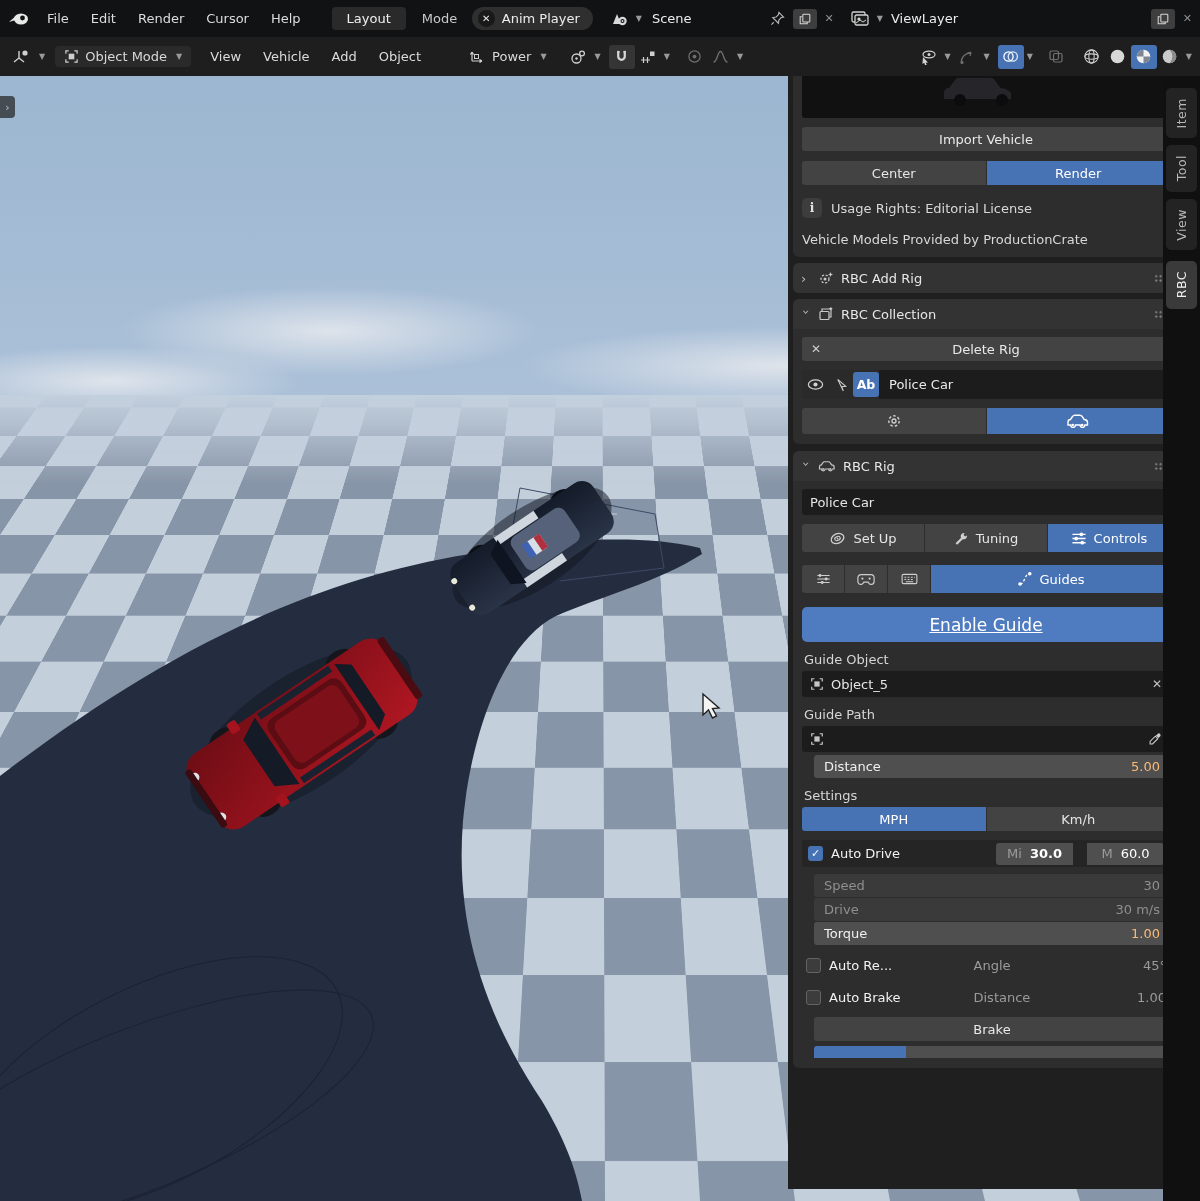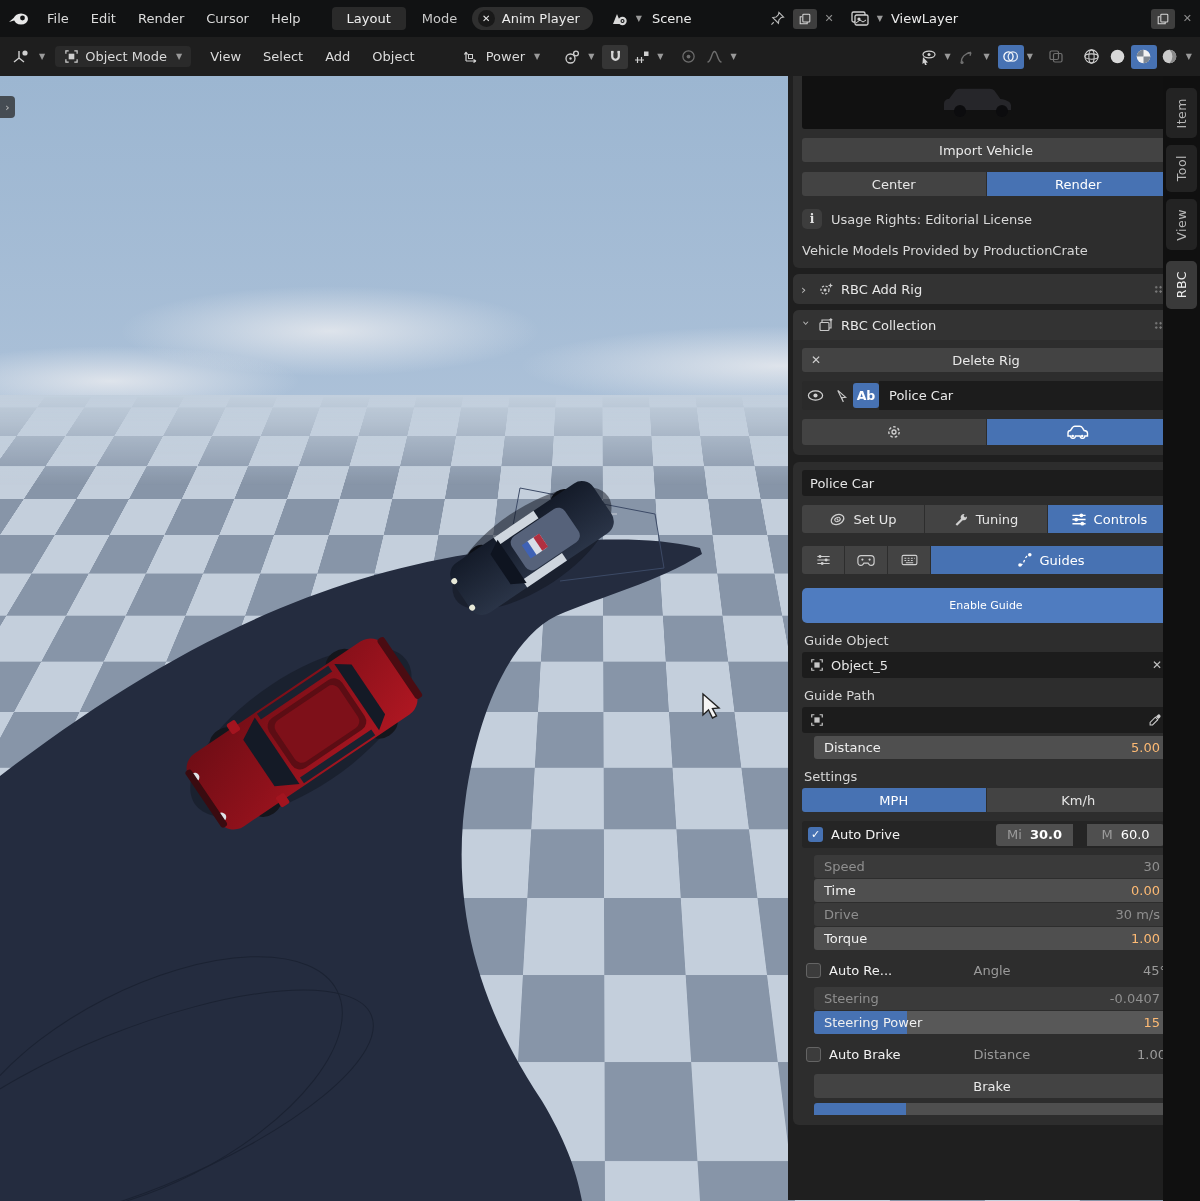--- a/index.html
+++ b/index.html
@@ -34,21 +34,21 @@
   #groundwrap { position:absolute; left:0; top:321px; width:1200px; height:804px; perspective:1100px; perspective-origin:50% 0; overflow:hidden; }
   #ground { position:absolute; bottom:0; left:50%; margin-left:-1800px; width:3600px; height:2600px;
     transform-origin:50% 100%; transform:rotateX(55deg);
     background-image:repeating-conic-gradient(#8795a8 0% 25%, #c4cfdc 25% 50%); background-size:190px 190px; }
   #haze { position:absolute; left:0; top:319px; width:1200px; height:90px;
     background:linear-gradient(180deg,#c2cfdd 0%,rgba(194,207,221,.75) 30%,rgba(194,207,221,0) 100%); }
   #scene { position:absolute; inset:0; }
   #vp-toggle { position:absolute; left:0; top:20px; width:15px; height:22px; background:rgba(40,40,40,.75); border-radius:0 4px 4px 0; color:#c5c5c5; font-size:11px; display:flex; align-items:center; justify-content:center; }
 
   
-  #sidebar { position:absolute; left:788px; top:75px; width:396px; height:1125px; background:#1f1f1f; z-index:20; overflow:hidden; padding:0 0 0 0; }
+  #sidebar { position:absolute; left:788px; top:64px; width:396px; height:1125px; background:#1f1f1f; z-index:20; overflow:hidden; padding:0 0 0 0; }
   .panel { background:#2d2d2d; border-radius:6px; margin:4px 5px 0 5px; }
   .panel-hd { height:30px; display:flex; align-items:center; padding:0 8px; gap:7px; background:#333333; border-radius:6px 6px 0 0; }
   .panel-hd.only { border-radius:6px; }
   .arr { color:#b9b9b9; font-size:13px; width:10px; display:inline-block; }
   .ptitle { color:#e7e7e7; flex:1; }
   .grip { width:17px; height:8px; background-image:radial-gradient(#8a8a8a 1px, transparent 1.3px); background-size:4.4px 4.4px; opacity:.8; }
   .pbody { padding:8px 9px 10px 9px; }
   .btn { height:24px; background:#434343; border-radius:3px; display:flex; align-items:center; justify-content:center; color:#e9e9e9; }
   .seg { display:flex; gap:1px; border-radius:3px; overflow:hidden; }
   .seg > div { flex:1; height:24px; background:#434343; display:flex; align-items:center; justify-content:center; gap:7px; color:#e6e6e6; }
@@ -153,21 +153,21 @@
   <span class="pill" style="margin-left:10px;">
     <svg width="15" height="15" viewBox="0 0 16 16">
         <path d="M2 5 V2 H5 M11 2 H14 V5 M14 11 V14 H11 M5 14 H2 V11" stroke="#cfcfcf" stroke-width="1.3" fill="none"></path>
         <rect x="5" y="5" width="6" height="6" fill="#cfcfcf"></rect>
       </svg>
     <span>Object Mode</span>
     <span class="caret">▼</span>
   </span>
 
   <span class="hmenu" style="margin-left:8px;">View</span>
-  <span class="hmenu">Select</span>
+  <span class="hmenu">Vehicle</span>
   <span class="hmenu">Add</span>
   <span class="hmenu">Object</span>
 
   <span class="pill" style="margin-left:28px; background:transparent;">
     <svg width="17" height="15" viewBox="0 0 17 15">
         <path d="M3 12 H13 M13 12 l-2.5-1.6 M13 12 l-2.5 1.6 M3 12 V3 M3 3 l-1.6 2.5 M3 3 l1.6 2.5" stroke="#cfcfcf" stroke-width="1.2" fill="none"></path>
         <rect x="5.5" y="5.5" width="4" height="4" fill="none" stroke="#cfcfcf"></rect>
       </svg>
     <span>Power</span>
     <span class="caret">▼</span>
@@ -442,20 +442,32 @@
               <path d="M2 11 v-3 c0-1.4 1.1-2.5 2.5-2.5 l2-3 c.5-.8 1.4-1.2 2.3-1.2 h5 c1 0 2 .5 2.5 1.4 l1.8 2.8 c1.9.2 3.4 1.2 3.4 2.7 V11 h-2.6 a2.4 2.4 0 0 1-4.8 0 h-4.7 a2.4 2.4 0 0 1-4.8 0 Z" fill="none" stroke="#fff" stroke-width="1.4"></path>
               <circle cx="6.7" cy="11" r="1.3" fill="#fff"></circle>
               <circle cx="16.2" cy="11" r="1.3" fill="#fff"></circle>
             </svg>
         </div>
       </div>
     </div>
   </div>
 
   <div class="panel" style="margin-top:7px;">
+    <div class="panel-hd">
+      <span class="arr" style="transform:rotate(90deg);">›</span>
+      <span class="tb-ico">
+        <svg width="18" height="12" viewBox="0 0 24 14">
+            <path d="M2 11 v-3 c0-1.4 1.1-2.5 2.5-2.5 l2-3 c.5-.8 1.4-1.2 2.3-1.2 h5 c1 0 2 .5 2.5 1.4 l1.8 2.8 c1.9.2 3.4 1.2 3.4 2.7 V11 h-2.6 a2.4 2.4 0 0 1-4.8 0 h-4.7 a2.4 2.4 0 0 1-4.8 0 Z" fill="none" stroke="#c9c9c9" stroke-width="1.6"></path>
+            <circle cx="6.7" cy="11" r="1.3" fill="#c9c9c9"></circle>
+            <circle cx="16.2" cy="11" r="1.3" fill="#c9c9c9"></circle>
+          </svg>
+      </span>
+      <span class="ptitle">RBC Rig</span>
+      <span class="grip"></span>
+    </div>
     <div class="pbody">
       <div class="darkfield">Police Car</div>
 
       <div class="seg" style="margin-top:9px;">
         <div style="height:28px;">
           <svg width="17" height="15" viewBox="0 0 18 16">
               <g transform="rotate(-24 9 8)">
                 <ellipse cx="9" cy="8" rx="7" ry="5" stroke="#d0d0d0" fill="none" stroke-width="1.4"></ellipse>
                 <ellipse cx="9" cy="8" rx="3" ry="2.1" stroke="#d0d0d0" fill="none" stroke-width="1.2"></ellipse>
                 <circle cx="9" cy="8" r=".9" fill="#d0d0d0"></circle>
@@ -514,21 +526,21 @@
         <div class="blue" style="height:28px;">
           <svg width="16" height="16" viewBox="0 0 16 16">
               <path d="M3 13 C8 13 7 3.5 12 3.5" stroke="#fff" stroke-width="1.3" fill="none" stroke-dasharray="2.6 2"></path>
               <circle cx="3" cy="13" r="1.8" fill="#fff"></circle>
               <circle cx="12.8" cy="2.8" r="1.8" fill="#fff"></circle>
             </svg>
           <span>Guides</span>
         </div>
       </div>
 
-      <div style="margin-top:14px; height:35px; background:#4f7cc0; border-radius:5px; display:flex; align-items:center; justify-content:center; color:#fff; font-size:11px;">Enable Guide</div>
+      <div style="margin-top:14px; height:35px; background:#4f7cc0; border-radius:5px; display:flex; align-items:center; justify-content:center; color:#fff; font-size:17px;text-decoration:underline;">Enable Guide</div>
 
       <div class="lbl">Guide Object</div>
       <div class="darkfield">
         <svg width="14" height="14" viewBox="0 0 16 16">
             <path d="M2 5 V2 H5 M11 2 H14 V5 M14 11 V14 H11 M5 14 H2 V11" stroke="#c6c6c6" stroke-width="1.4" fill="none"></path>
             <rect x="5" y="5" width="6" height="6" fill="#c6c6c6"></rect>
           </svg>
         <span>Object_5</span>
         <span style="margin-left:auto; color:#c2c2c2; font-size:12px;">✕</span>
       </div>
@@ -571,52 +583,37 @@
             <span style="color:#fff;">60.0</span>
           </span>
         </span>
       </div>
 
       <div class="stack ind" style="margin-top:7px;">
         <div class="slider dis">
           <span>Speed</span>
           <span class="val">30</span>
         </div>
-        <div class="slider">
-          <span>Time</span>
-          <span class="val">0.00</span>
-        </div>
         <div class="slider dis">
           <span>Drive</span>
           <span class="val">30 m/s</span>
         </div>
         <div class="slider">
           <span>Torque</span>
           <span class="val">1.00</span>
         </div>
       </div>
 
       <div class="crow" style="margin-top:8px;">
         <span class="cb off"></span>
         <span style="color:#f2f2f2; flex:1;">Auto Re...</span>
         <span class="graytxt" style="flex:1;">Angle</span>
         <span class="graytxt" style="width:48px; text-align:right;">45°</span>
       </div>
 
-      <div class="stack ind" style="margin-top:5px;">
-        <div class="slider dis">
-          <span>Steering</span>
-          <span class="val">-0.0407</span>
-        </div>
-        <div class="slider" style="background:#585858;">
-          <span style="position:absolute; left:0; top:0; bottom:0; width:26%; background:#4772b3;"></span>
-          <span style="position:relative;">Steering Power</span>
-          <span class="val" style="position:relative;">15</span>
-        </div>
-      </div>
 
       <div class="crow" style="margin-top:8px;">
         <span class="cb off"></span>
         <span style="color:#f2f2f2; flex:1;">Auto Brake</span>
         <span class="graytxt" style="flex:1;">Distance</span>
         <span class="graytxt" style="width:48px; text-align:right;">1.00</span>
       </div>
 
       <div class="btn ind" style="margin-top:8px;">Brake</div>
 

